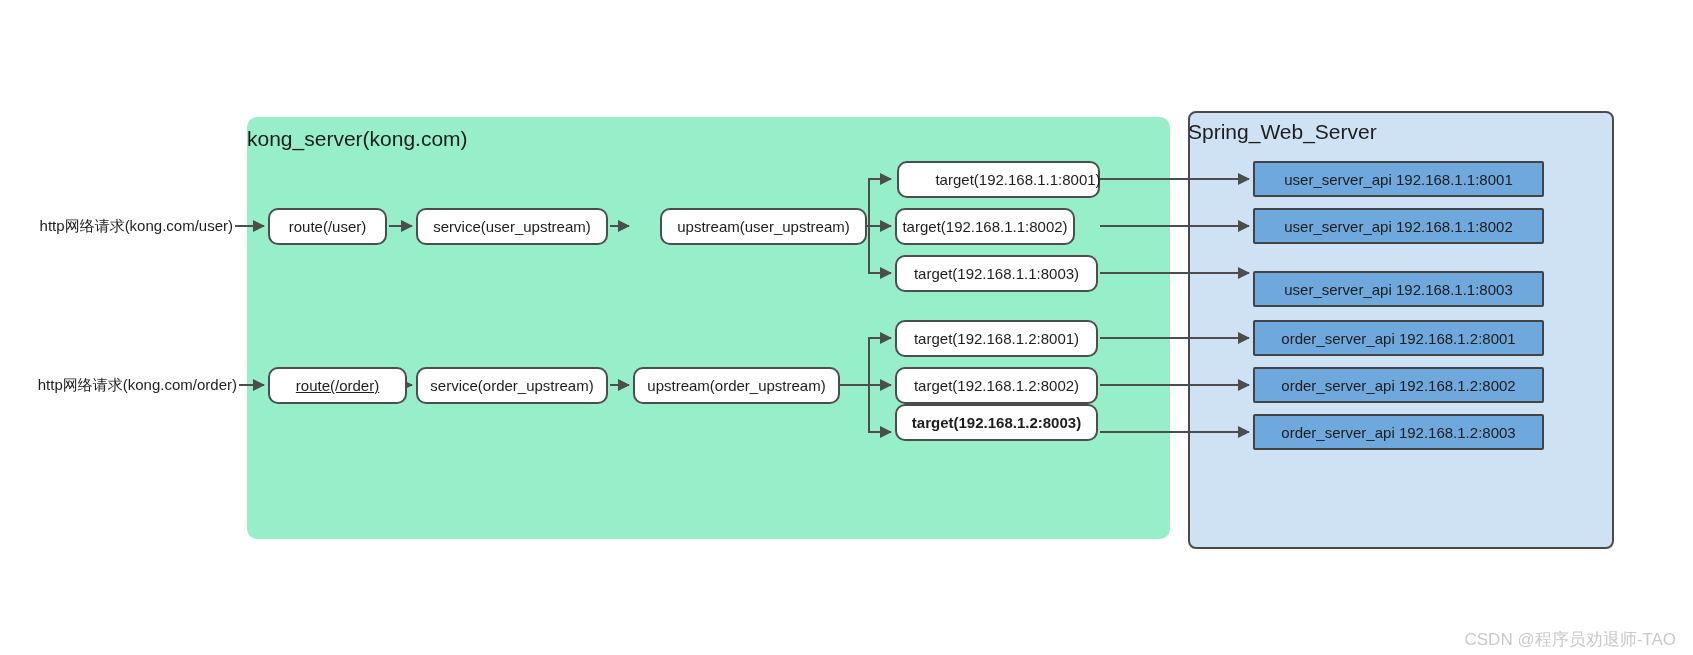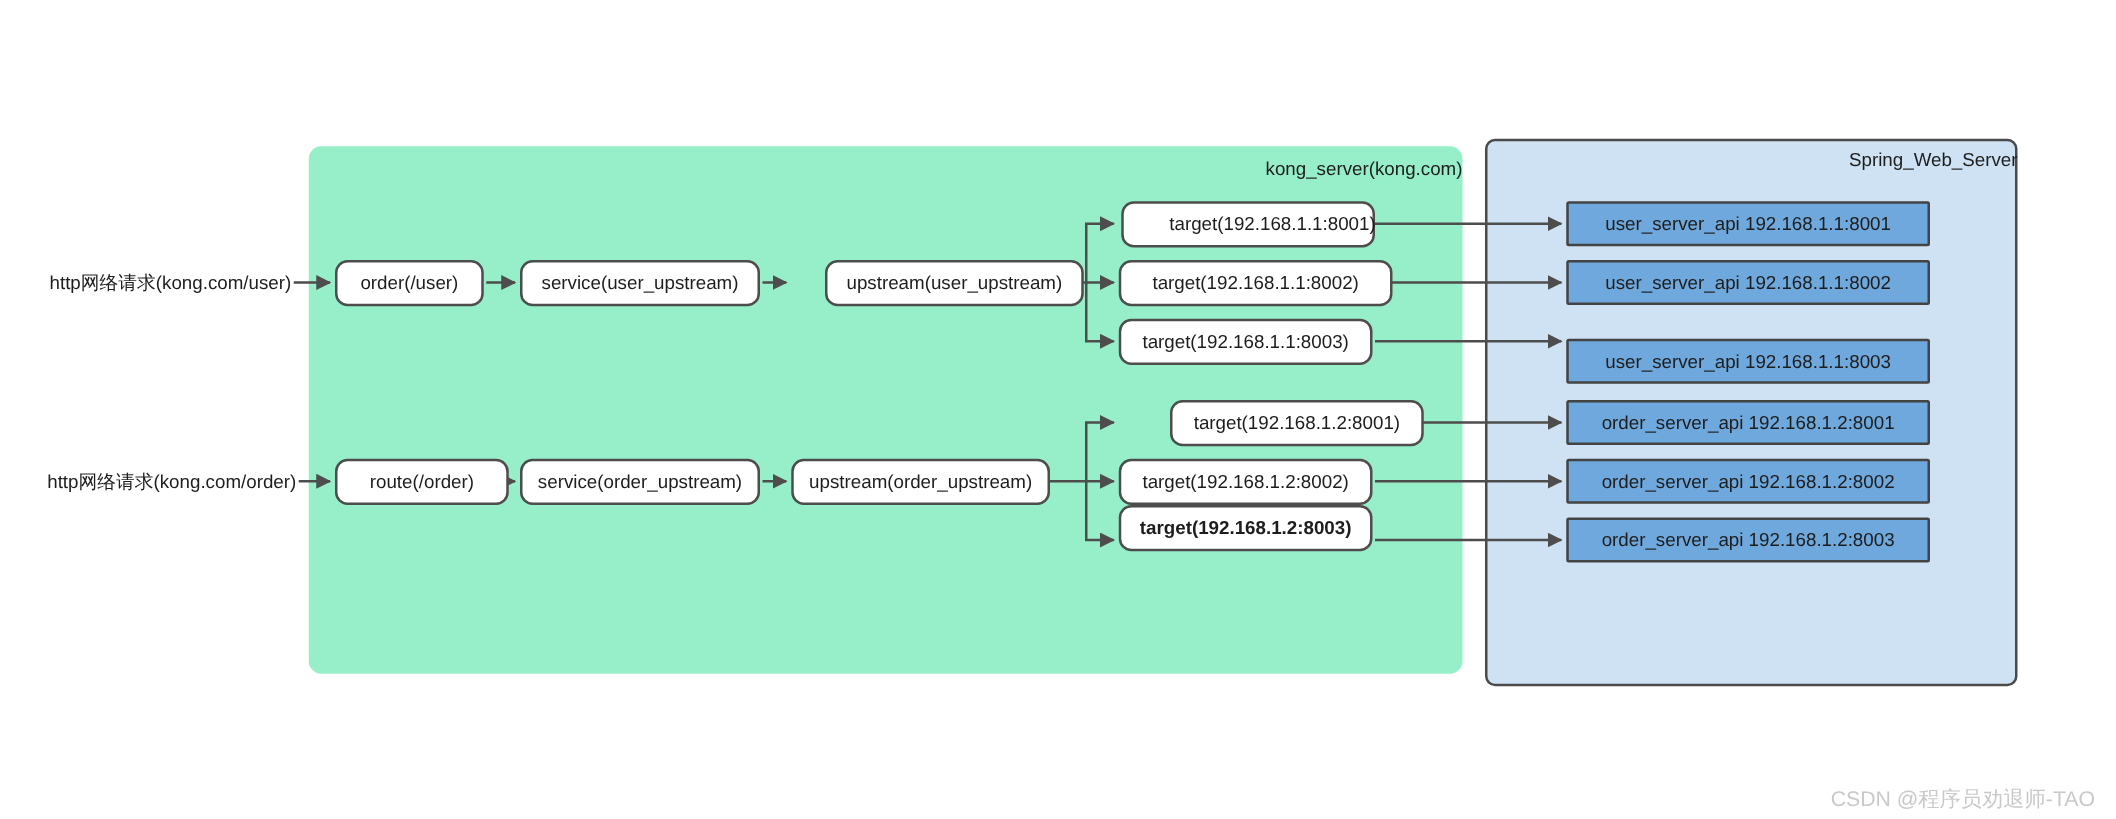--- a/index.html
+++ b/index.html
@@ -26,22 +26,22 @@
     border-radius:10px;
   }
   .spring-box{
     left:1188px;top:111px;width:426px;height:438px;
     background:var(--spring-bg);
     border:2px solid #4a4a4a;
     border-radius:8px;
   }
   .box-title{
     position:absolute;
-    font-size:15px;
-    text-align:right;
+    font-size:21px;
+    text-align:left;
     white-space:nowrap;
   }
   .kong-title{left:247px;top:127px;width:923px;}
   .spring-title{left:1188px;top:120px;width:426px;}
   .node{
     position:absolute;
     height:37px;
     box-sizing:border-box;
     background:#ffffff;
     border:2px solid var(--line);
@@ -116,31 +116,31 @@
     <path class="arrow" d="M1100,385 H1249" marker-end="url(#ah)"></path>
     <path class="arrow" d="M1100,432 H1249" marker-end="url(#ah)"></path>
   </svg>
 
   <div class="box-title kong-title">kong_server(kong.com)</div>
   <div class="box-title spring-title">Spring_Web_Server</div>
 
   <div class="req-label" style="left:0;top:217px;width:233px;">http网络请求(kong.com/user)</div>
   <div class="req-label" style="left:0;top:376px;width:237px;text-align:right;">http网络请求(kong.com/order)</div>
 
-  <div class="node" style="left:268px;top:208px;width:119px;">order(/user)</div>
+  <div class="node" style="left:268px;top:208px;width:119px;">route(/user)</div>
   <div class="node" style="left:416px;top:208px;width:192px;">service(user_upstream)</div>
   <div class="node" style="left:633px;top:208px;width:207px;margin-left:27px;">upstream(user_upstream)</div>
   <div class="node" style="left:897px;top:161px;width:203px;padding-left:39px;">target(192.168.1.1:8001)</div>
-  <div class="node" style="left:895px;top:208px;width:219px;">target(192.168.1.1:8002)</div>
+  <div class="node" style="left:895px;top:208px;width:180px;">target(192.168.1.1:8002)</div>
   <div class="node" style="left:895px;top:255px;width:203px;">target(192.168.1.1:8003)</div>
 
-  <div class="node" style="left:268px;top:367px;width:139px;">route(/order)</div>
+  <div class="node" style="left:268px;top:367px;width:139px;text-decoration:underline;">route(/order)</div>
   <div class="node" style="left:416px;top:367px;width:192px;">service(order_upstream)</div>
   <div class="node" style="left:633px;top:367px;width:207px;">upstream(order_upstream)</div>
-  <div class="node" style="left:895px;top:320px;width:203px;margin-left:41px;">target(192.168.1.2:8001)</div>
+  <div class="node" style="left:895px;top:320px;width:203px;">target(192.168.1.2:8001)</div>
   <div class="node" style="left:895px;top:367px;width:203px;">target(192.168.1.2:8002)</div>
   <div class="node" style="left:895px;top:404px;width:203px;font-weight:bold;">target(192.168.1.2:8003)</div>
 
   <div class="api" style="top:161px;">user_server_api 192.168.1.1:8001</div>
   <div class="api" style="top:208px;">user_server_api 192.168.1.1:8002</div>
   <div class="api" style="top:255px;margin-top:16px;">user_server_api 192.168.1.1:8003</div>
   <div class="api" style="top:320px;">order_server_api 192.168.1.2:8001</div>
   <div class="api" style="top:367px;">order_server_api 192.168.1.2:8002</div>
   <div class="api" style="top:414px;">order_server_api 192.168.1.2:8003</div>
 

